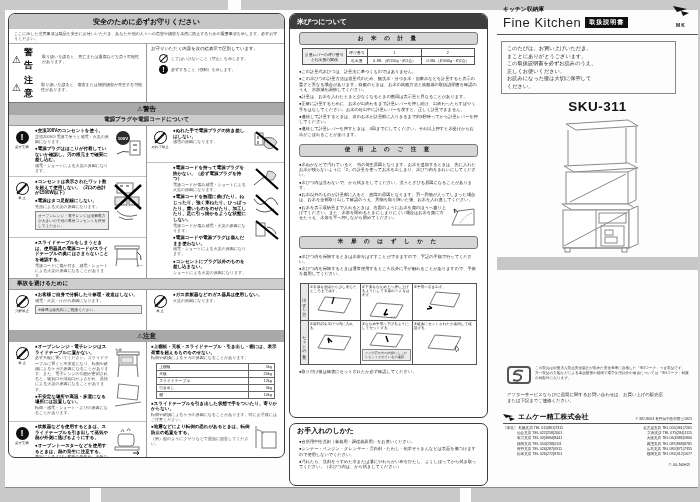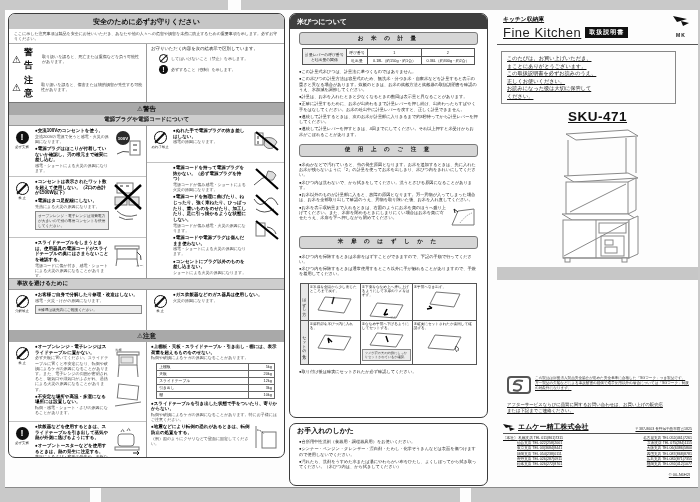--- a/index.html
+++ b/index.html
@@ -48,21 +48,21 @@
   .mtab td { border:0.9px solid #555; font-size:3.8px; text-align:center; padding:1px 1px; color:#222; }
   .mtab .cor { width:44px; background:#efefef; }
   .bullets { padding:2px 9px; }
   .bullets .li { font-size:4.2px; line-height:1.3; color:#222; margin-bottom:1.6px; }
   .steps { border-collapse:collapse; margin:2px auto; width:90%; }
   .steps td { border:0.9px solid #555; vertical-align:top; padding:1px; }
   .steps .vlab { writing-mode:vertical-rl; font-size:4px; text-align:center; background:#e8e8e8; width:8px; padding:2px 1px; }
   .steps .cap { font-size:3.6px; line-height:1.25; color:#222; }
   .stepsk { display:block; margin:1px auto 0 auto; }
   
-  #rightcol { position:absolute; left:497px; top:10px; width:201px; height:478px;text-decoration:underline; }
+  #rightcol { position:absolute; left:497px; top:0; width:201px; height:478px; }
   .badge { background:#101010; color:#fff; font-size:6px; font-weight:bold; padding:1px 4px; letter-spacing:1px; }
   .branch { display:flex; justify-content:space-between; font-size:3.6px; color:#222; line-height:1.5; }
 </style>
 </head>
 <body>
 <div id="canvas">
 
 <div id="page"></div>
 <div class="tab" style="left:228px;top:0;width:13px;height:10px;"></div>
 <div class="tab" style="left:90px;top:488px;width:11px;height:14px;"></div>
@@ -505,21 +505,21 @@
     </div>
   </div>
 
   <div class="pre" style="border:0.9px solid #888;margin:6px 22px 0 4px;padding:3px 5px;font-size:5.2px;line-height:1.45;color:#222;">このたびは、お買い上げいただき、
 まことにありがとうございます。
 この取扱説明書を必ずお読みのうえ、
 正しくお使いください。
 お読みになった後は大切に保管して
 ください。</div>
 
-  <div style="text-align:center;font-size:13.5px;font-weight:bold;letter-spacing:0.5px;margin-top:5px;">SKU-471</div>
+  <div style="text-align:center;font-size:13.5px;font-weight:bold;letter-spacing:0.5px;margin-top:5px;">SKU-311</div>
 
   <svg width="124" height="138" viewBox="0 0 124 138" style="display:block;margin:2px auto 0 auto;">
     <g stroke="#8a8a8a" fill="#fff" stroke-width="1">
       <polygon points="30,8 92,4 102,10 40,14"></polygon>
       <line x1="32" y1="14" x2="32" y2="50"></line>
           <line x1="90" y1="12" x2="90" y2="48"></line>
           <line x1="100" y1="11" x2="100" y2="47"></line>
       <polygon points="28,50 92,47 102,52 38,56"></polygon>
       <rect x="30" y="56" width="62" height="32"></rect>
           <line x1="92" y1="56" x2="100" y2="52"></line>

